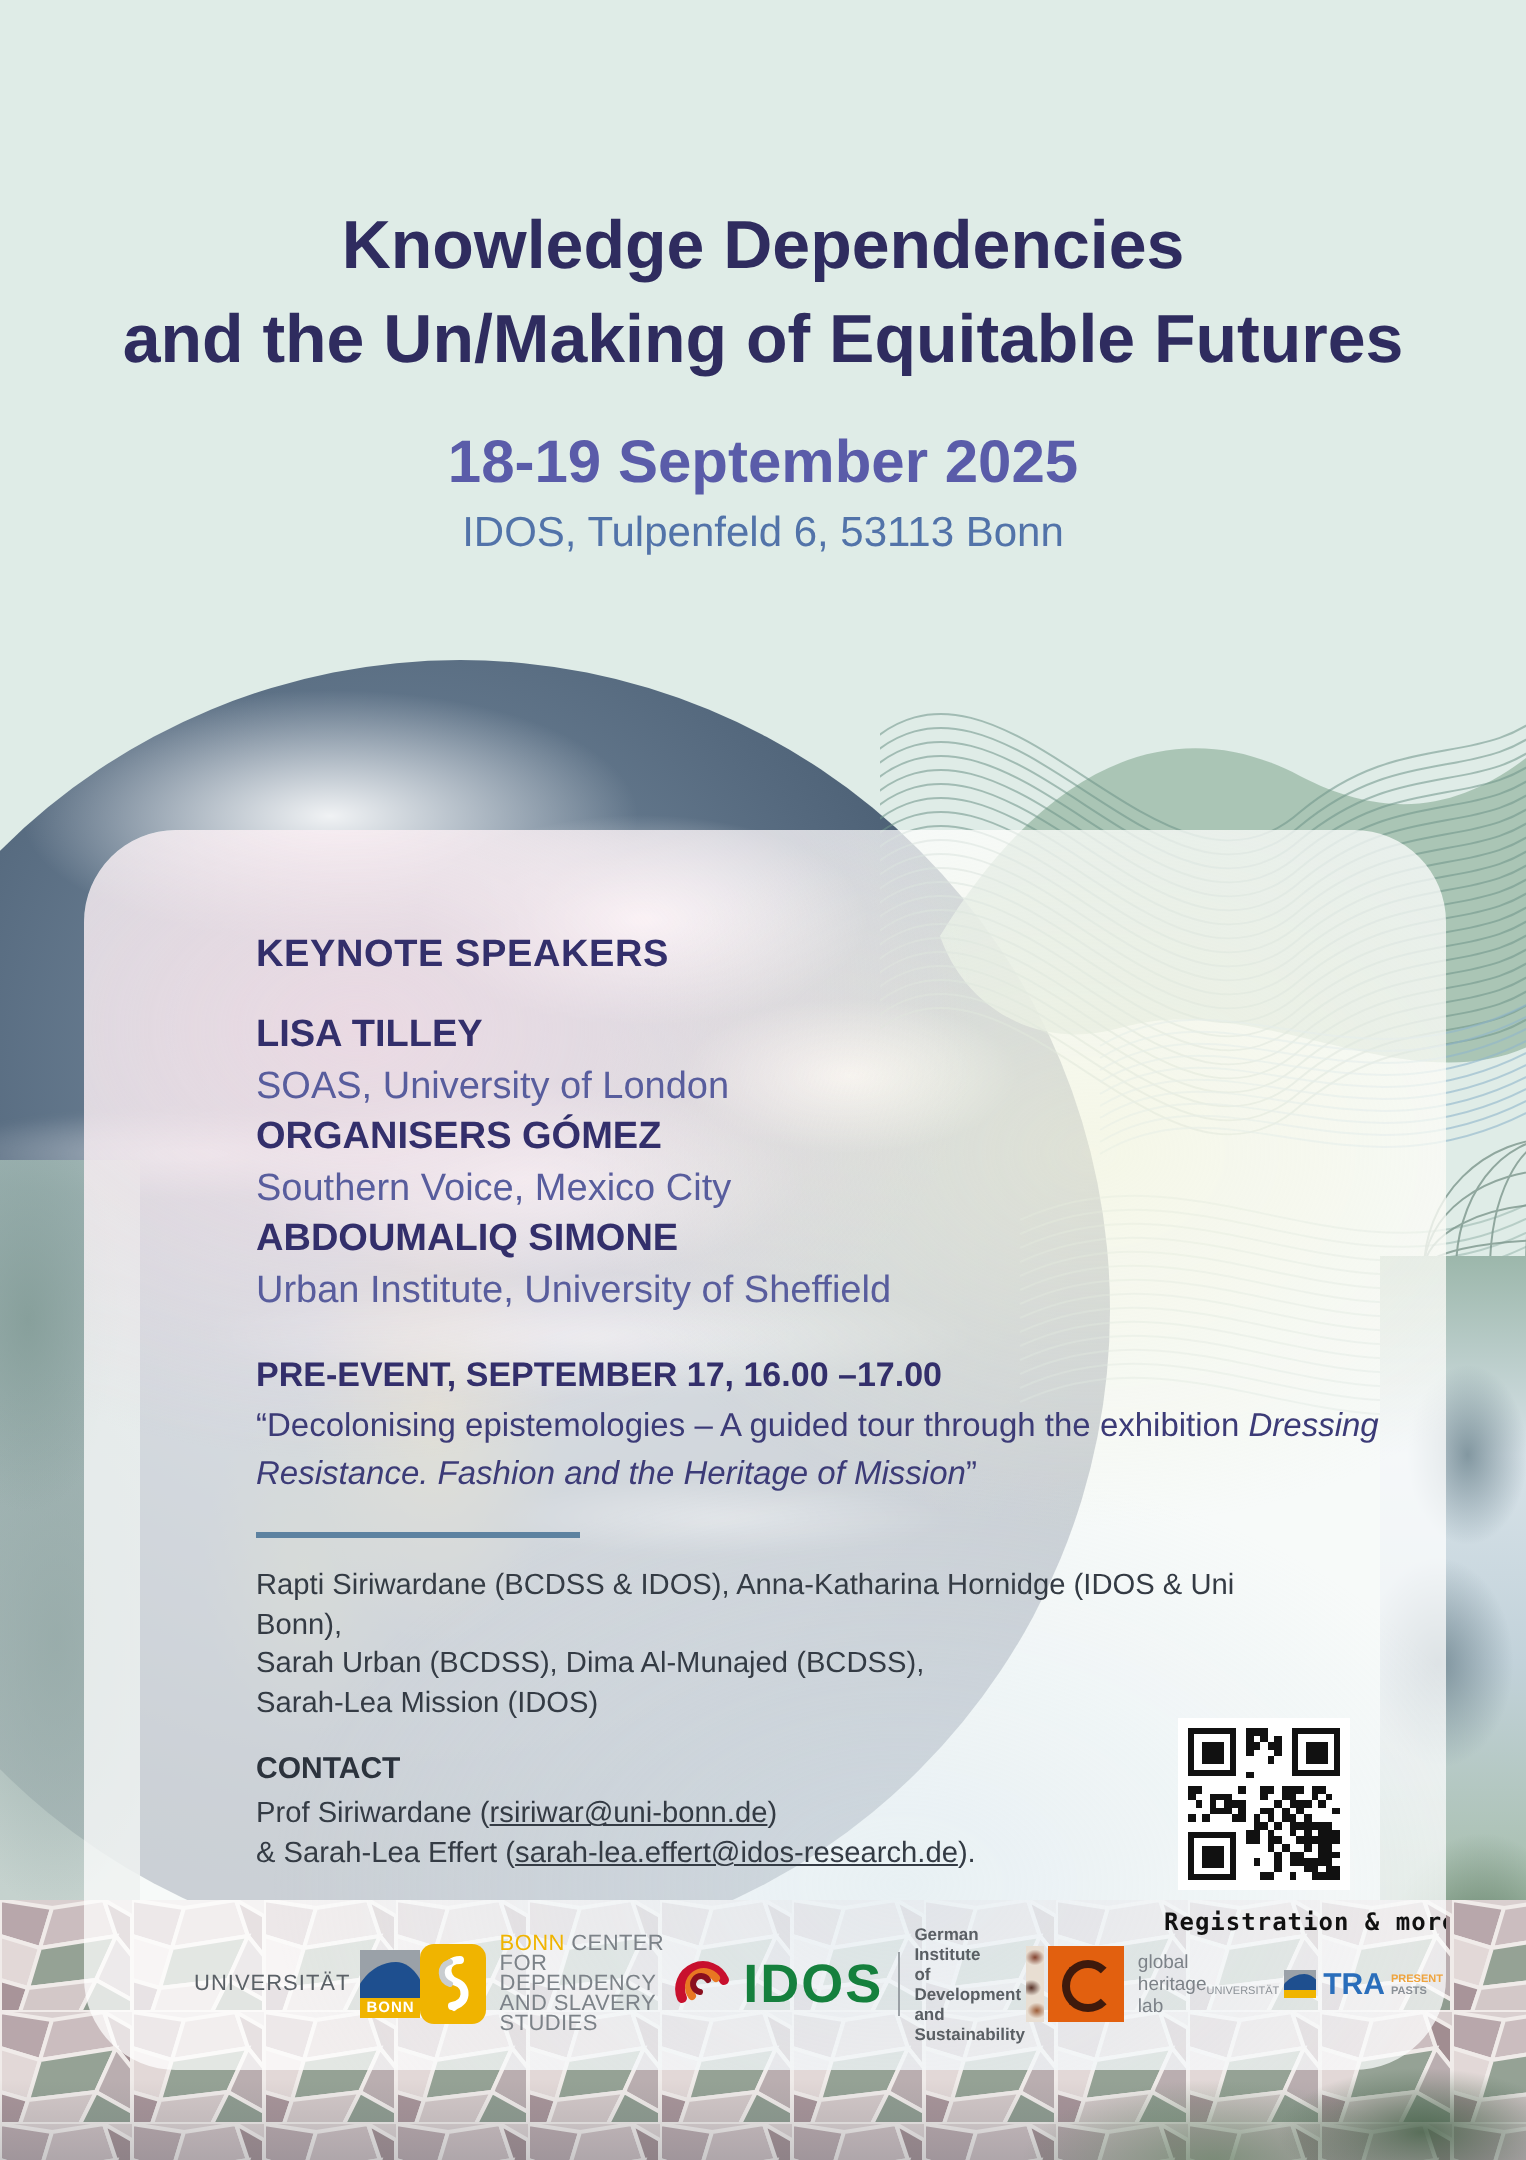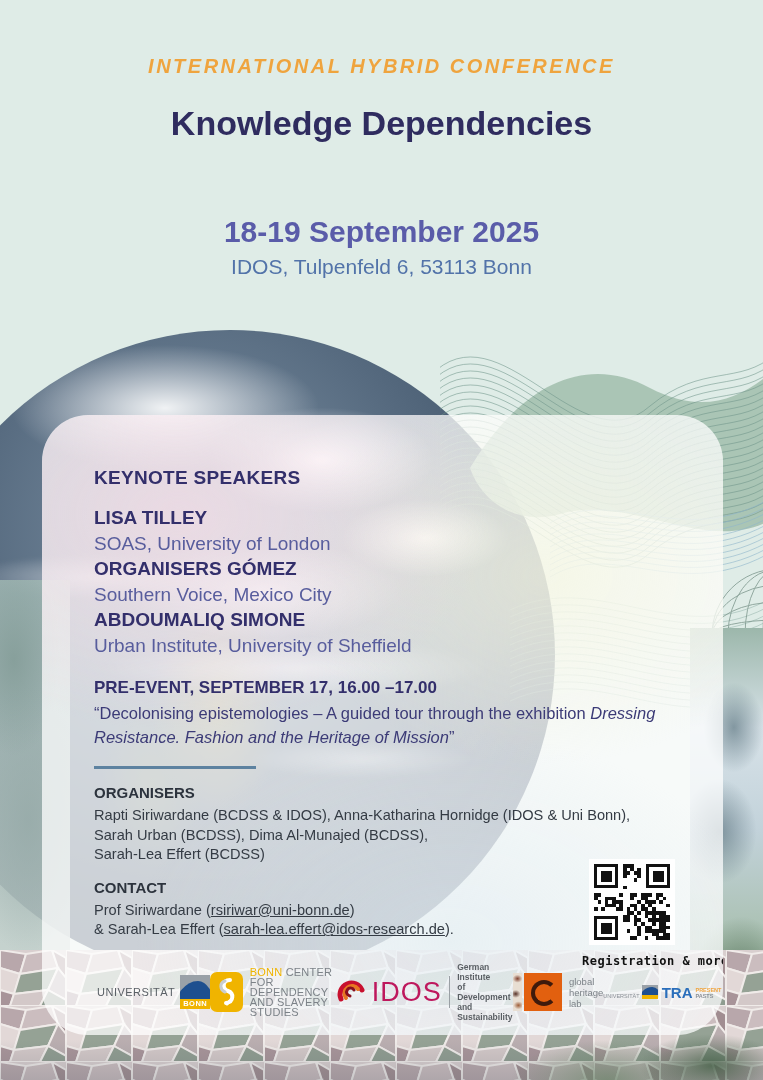--- a/index.html
+++ b/index.html
@@ -48,21 +48,21 @@
 
   
   .card{position:absolute; left:42px; top:415px; width:681px; height:620px; border-radius:46px;
     background:rgba(255,255,255,.74); overflow:hidden;}
   .card::before{content:""; position:absolute; inset:0; border-radius:inherit;
     background:
       radial-gradient(430px 300px at 20% 16%, rgba(243,212,224,.6), rgba(243,212,224,0) 72%),
       radial-gradient(360px 260px at 74% 26%, rgba(243,243,211,.45), rgba(243,243,211,0) 72%),
       radial-gradient(420px 280px at 60% 85%, rgba(210,226,236,.4), rgba(210,226,236,0) 75%);
     pointer-events:none;}
-  .card-content{position:relative; padding:52px 60px 0 52px;}
+  .card-content{position:relative; padding:52px 60px 0 86px;}
 
   
   .kicker{position:absolute; left:0; top:55px; width:763px; text-align:center;
     font-size:20px; font-style:italic; font-weight:600; letter-spacing:2.5px;
     color:var(--accent-orange,#efa43e);}
   .title{position:absolute; left:0; top:100px; width:763px; text-align:center;
     font-size:34px; line-height:47px; font-weight:700; color:var(--ink-title,#2f2c5f);}
   .date{position:absolute; left:0; top:215px; width:763px; text-align:center;
     font-size:30px; font-weight:700; color:var(--ink-date,#5a5ca9);}
   .venue{position:absolute; left:0; top:255px; width:763px; text-align:center;
@@ -101,21 +101,21 @@
   .uni-sq{position:relative; width:30px; height:24px; background:#9aa1a8; overflow:hidden;}
   .uni-sq::after{content:""; position:absolute; left:-6px; bottom:-14px; width:40px; height:32px;
     background:var(--uni-blue,#1e4f8f); border-radius:60% 40% 0 0/100% 80% 0 0;}
   .uni-bar{height:10px; background:var(--gold,#f0b400); color:#fff; font-size:7.5px; font-weight:700;
     text-align:center; line-height:10px; letter-spacing:.5px;}
   .bcdss-sq{width:40px; height:40px; background:var(--gold,#f0b400); border-radius:7px; margin-right:7px;
     display:flex; align-items:center; justify-content:center;}
   .bcdss-text{font-size:11px; line-height:10px; color:#7c8288; font-weight:400; letter-spacing:.2px;}
   .bcdss-text .hl{color:var(--gold,#f0b400);}
   .idos-mark{width:30px; height:30px; margin-right:6px;}
-  .idos-word{font-size:27px; font-weight:400; color:#be185d; letter-spacing:1px; margin-right:7px;}
+  .idos-word{font-size:27px; font-weight:700; color:#15803d; letter-spacing:1px; margin-right:7px;}
   .idos-div{width:2px; height:32px; background:#9aa0a5; margin-right:7px;}
   .idos-desc{font-size:8.5px; line-height:10px; font-weight:700; color:#5a5f64;}
   .ghl-strip{width:9px; height:38px; margin-right:2px;
     background:
       radial-gradient(6px 5px at 50% 15%, rgba(120,50,30,.9), rgba(120,50,30,0) 80%),
       radial-gradient(6px 5px at 30% 55%, rgba(70,30,20,.9), rgba(70,30,20,0) 80%),
       radial-gradient(6px 5px at 60% 85%, rgba(150,80,40,.9), rgba(150,80,40,0) 80%),
       #e8ded2;}
   .ghl-sq{position:relative; width:38px; height:38px; background:var(--ghl-orange,#e2600f); margin-right:7px;}
   .ghl-sq::after{content:""; position:absolute; left:7px; top:7px; width:18px; height:18px;
@@ -226,23 +226,23 @@
           <polygon points="14,44 48,40 40,56 10,56" fill="#d3c8c8"></polygon>
           <polygon points="48,40 66,50 66,56 40,56" fill="#8f9c90"></polygon>
         </g>
       </pattern>
     </defs>
     <rect x="0" y="0" width="763" height="130" fill="url(#mos)"></rect>
   </svg>
   <div class="mosaic-shade"></div>
   <div class="bottom-green"></div>
 
-  <div class="kicker">INTERNATIONAL HYBRID CONFERENCE</div>
   <div class="title">
     <span>Knowledge Dependencies</span><br>
+    <span>and the Un/Making of Equitable Futures</span>
   </div>
   <div class="date">18-19 September 2025</div>
   <div class="venue">IDOS, Tulpenfeld 6, 53113 Bonn</div>
 
   <div class="card">
     <div class="card-content">
 
       <p class="kn-heading">KEYNOTE SPEAKERS</p>
 
       <div class="speakers">
@@ -252,24 +252,23 @@
         <div class="sp-affil">Southern Voice, Mexico City</div>
         <div class="sp-name">ABDOUMALIQ SIMONE</div>
         <div class="sp-affil">Urban Institute, University of Sheffield</div>
       </div>
 
       <p class="pre-heading">PRE-EVENT, SEPTEMBER 17, 16.00 –17.00</p>
       <p class="pre-body"><span> “Decolonising epistemologies – A guided tour through the exhibition </span><i>Dressing Resistance. Fashion and the Heritage of Mission</i><span>”</span></p>
 
       <div class="divider"></div>
 
-      <p class="sec-heading">ORGANISERS</p>
       <p class="sec-body">Rapti Siriwardane (BCDSS &amp; IDOS), Anna-Katharina Hornidge (IDOS &amp; Uni Bonn),</p>
       <p class="sec-body">Sarah Urban (BCDSS), Dima Al-Munajed (BCDSS),</p>
-      <p class="sec-body">Sarah-Lea Effert (BCDSS)</p>
+      <p class="sec-body">Sarah-Lea Mission (IDOS)</p>
 
       <div class="contact-block">
         <p class="sec-heading">CONTACT</p>
         <p class="sec-body"><span>Prof Siriwardane (</span><a class="email" href="#">rsiriwar@uni-bonn.de</a><span>)</span></p>
         <p class="sec-body"><span>&amp; Sarah-Lea Effert (</span><a class="email" href="#">sarah-lea.effert@idos-research.de</a><span>).</span></p>
       </div>
 
     </div>
 
     <div class="qr-wrap">

